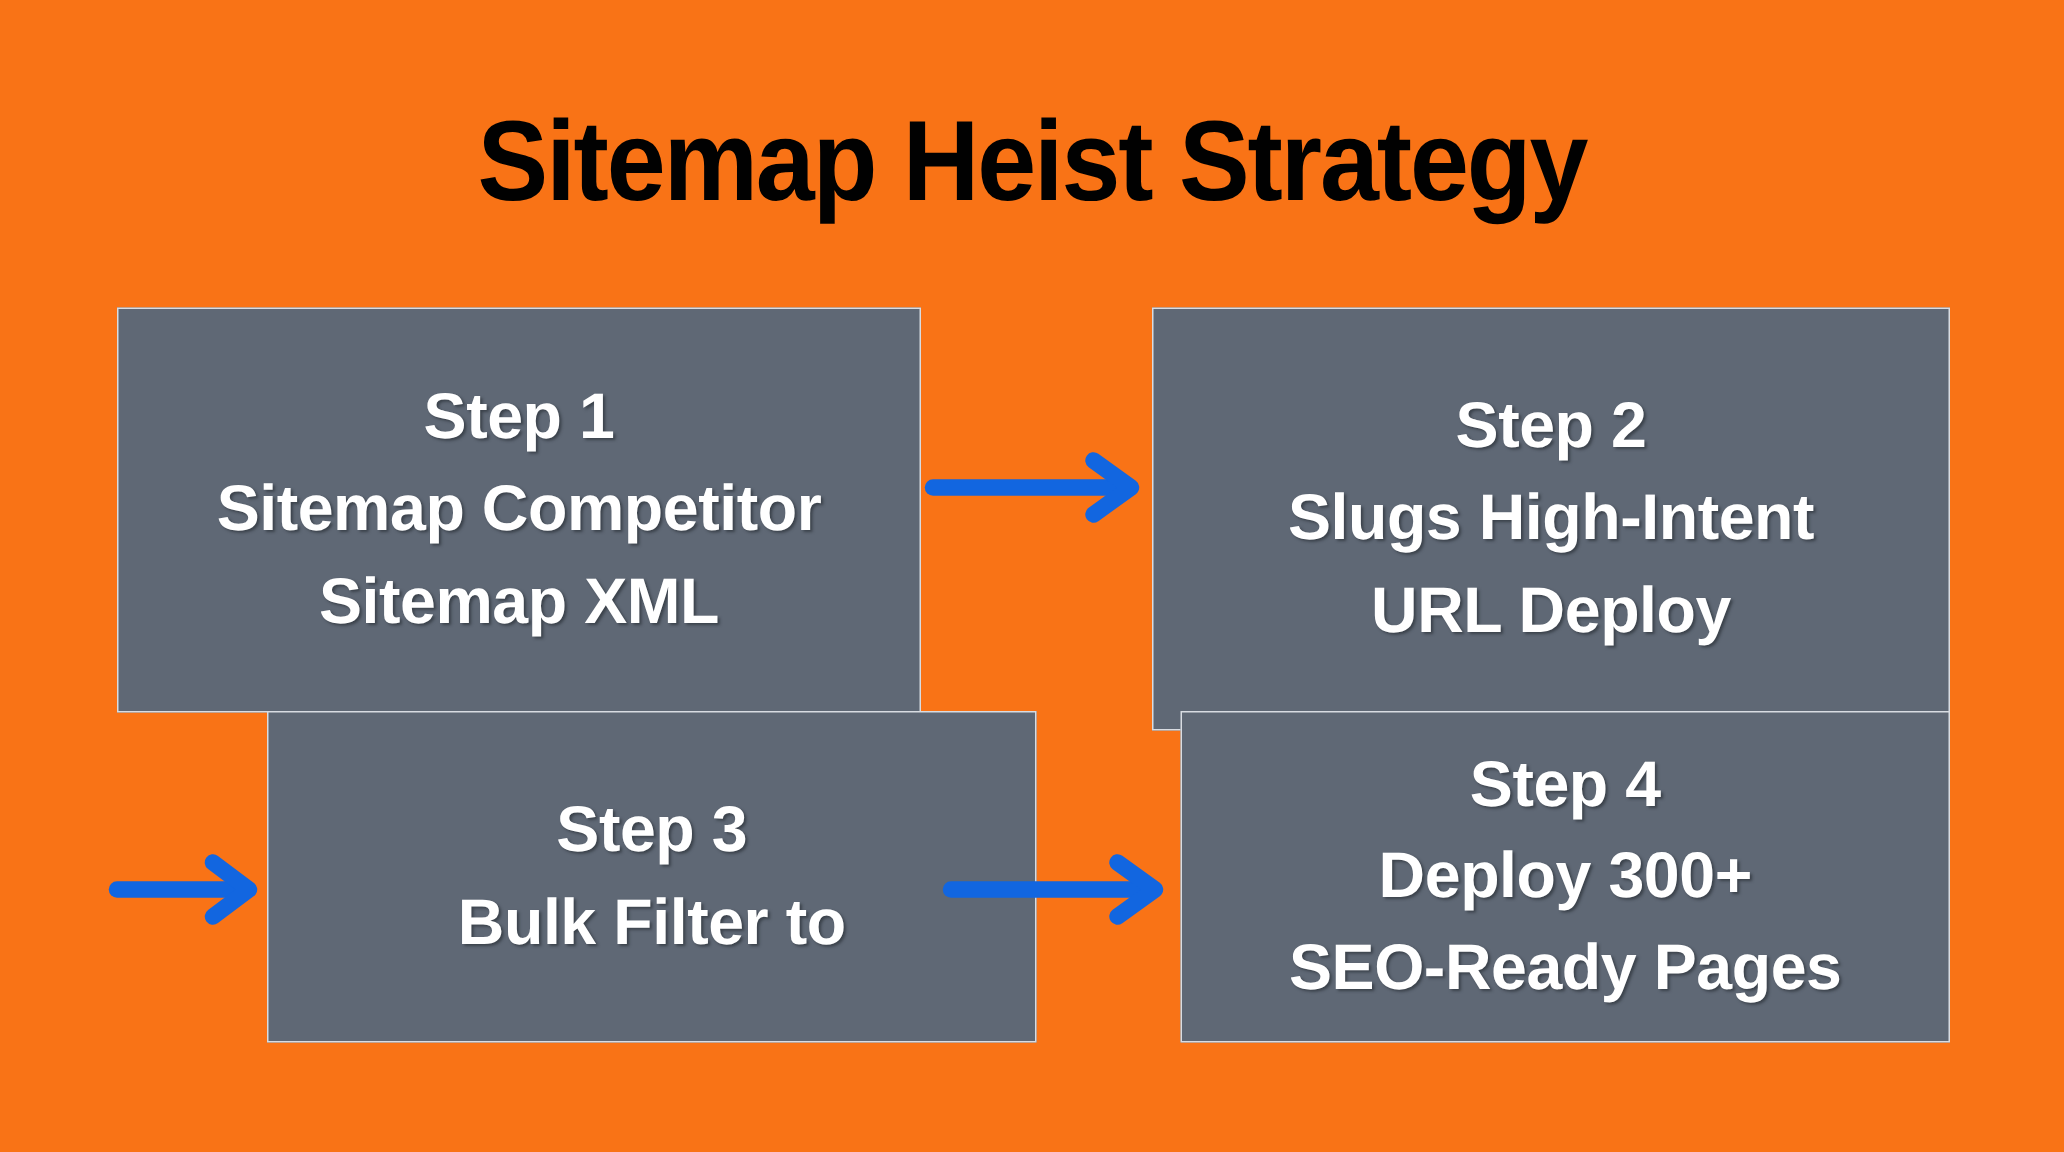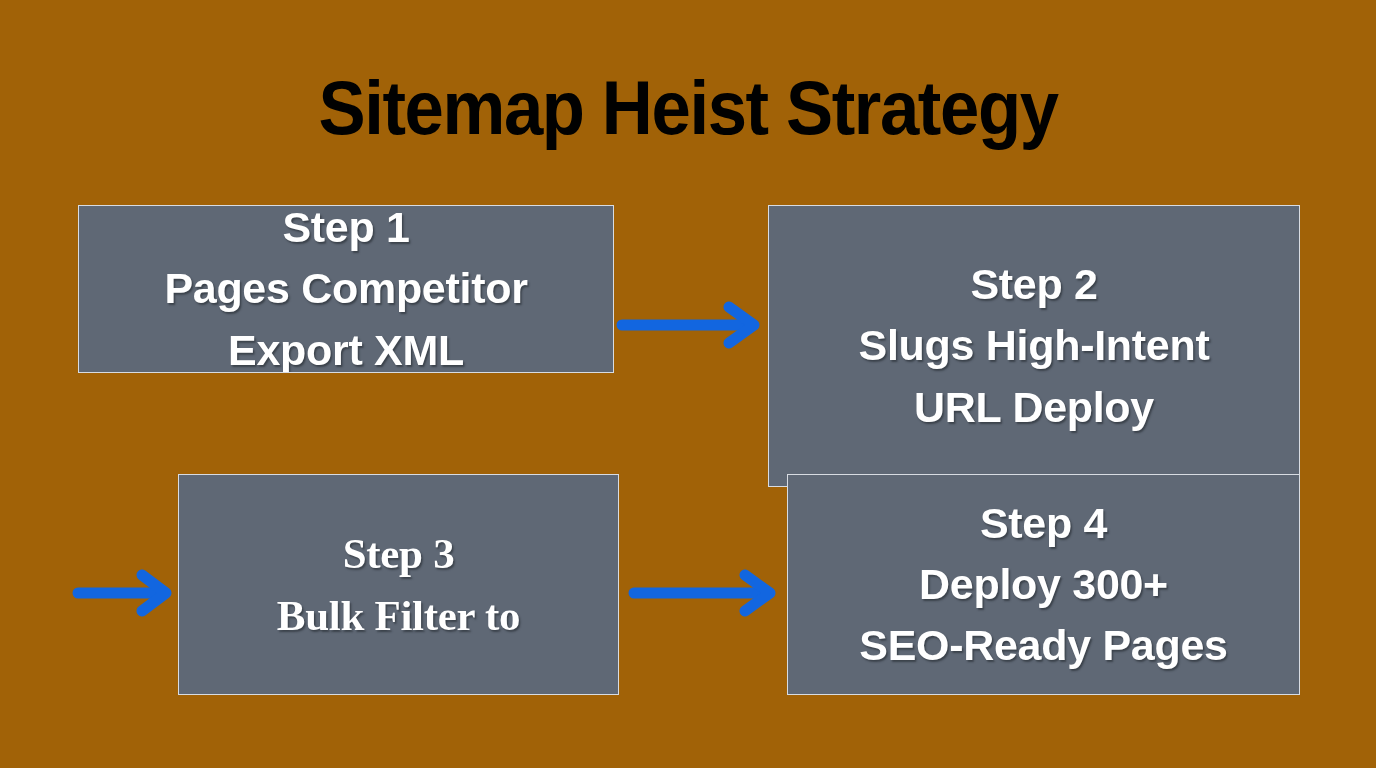--- a/index.html
+++ b/index.html
@@ -10,21 +10,21 @@
   body {
     width: 1376px;
     height: 768px;
     font-family: "Liberation Sans", sans-serif;
     overflow: hidden;
   }
   #canvas {
     position: relative;
     width: 1376px;
     height: 768px;
-    background: #a16207;
+    background: #f97316;
   }
 
   
   #diagram-title {
     position: absolute;
     left: 0;
     top: 70px;
     width: 1376px;
     text-align: center;
     font-family: "Liberation Sans", sans-serif;
@@ -56,23 +56,23 @@
     text-align: center;
     text-shadow: 1.5px 1.5px 2px rgba(30,34,40,0.55);
     letter-spacing: -0.3px;
     overflow: hidden;
   }
   .step-box .line {
     display: block;
     white-space: nowrap;
   }
 
-  #step-box-1 { left: 78px;  top: 205px; width: 536px; height: 168px; }
+  #step-box-1 { left: 78px;  top: 205px; width: 536px; height: 270px; }
   #step-box-2 { left: 768px; top: 205px; width: 532px; height: 282px; }
-  #step-box-3 { left: 178px; top: 474px; width: 441px; height: 221px; font-family: Liberation Serif, serif; }
+  #step-box-3 { left: 178px; top: 474px; width: 513px; height: 221px; }
   #step-box-4 { left: 787px; top: 474px; width: 513px; height: 221px; }
 
   
   .arrow {
     position: absolute;
   }
   .arrow svg { display: block; }
 
   #arrow-1-2    { left: 616px; top: 300px;  width: 148px; height: 50px; }
   #arrow-into-3 { left: 72px;  top: 568px;  width: 104px; height: 50px; }
@@ -80,22 +80,22 @@
 </style>
 </head>
 <body>
 
 <div id="canvas">
 
   <div id="diagram-title">Sitemap Heist Strategy</div>
 
   <div class="step-box" id="step-box-1">
     <span class="line">Step 1</span>
-    <span class="line">Pages Competitor</span>
-    <span class="line">Export XML</span>
+    <span class="line">Sitemap Competitor</span>
+    <span class="line">Sitemap XML</span>
   </div>
 
   <div class="step-box" id="step-box-2">
     <span class="line">Step 2</span>
     <span class="line">Slugs High-Intent</span>
     <span class="line">URL Deploy</span>
   </div>
 
   <div class="step-box" id="step-box-3">
     <span class="line">Step 3</span>

